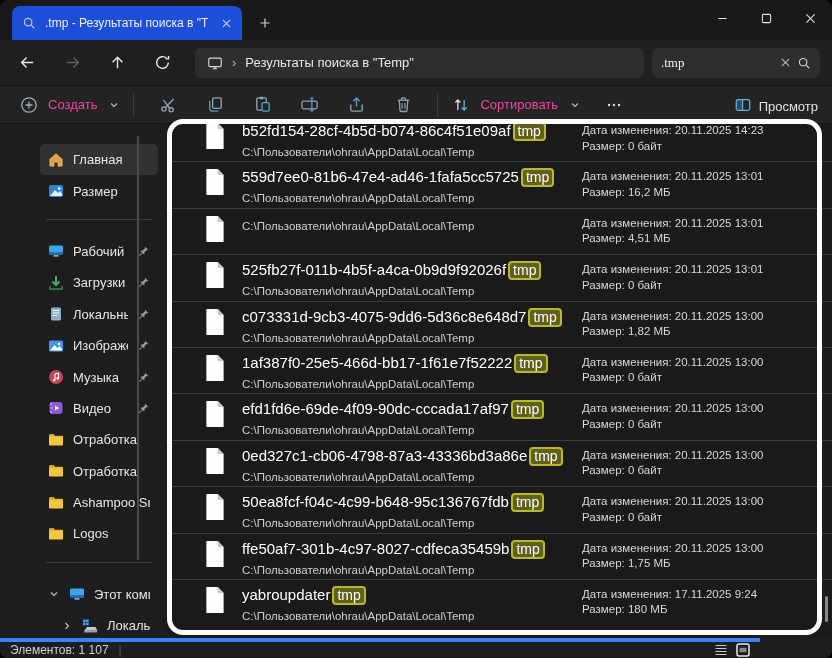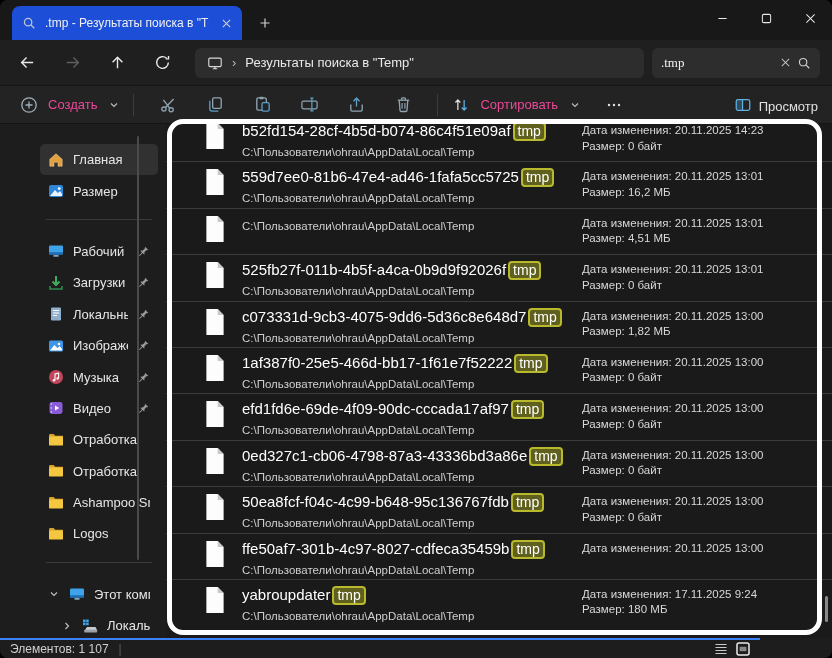--- a/index.html
+++ b/index.html
@@ -49,21 +49,21 @@
   .file-icon svg{width:22px;height:28px;}
   .file-main{flex:1;min-width:0;}
   .file-name{font-size:15px;line-height:17px;color:#fff;white-space:nowrap;overflow:hidden;}
   .chip{display:inline-block;background:#60601e;border:2px solid #b9b92e;border-radius:4px;padding:0 3px;margin-left:2px;color:#fff;font-size:14px;line-height:15px;vertical-align:baseline;}
   .file-path{font-size:11.5px;line-height:14px;color:#cfcfcf;margin-top:4px;white-space:nowrap;overflow:hidden;}
   .file-meta{width:244px;flex:none;font-size:11.5px;line-height:15.5px;color:#d8d8d8;padding-top:1px;}
   
   .annotation{position:absolute;left:167px;top:119px;width:645px;height:506px;border:5px solid #ffffff;border-radius:16px;z-index:40;pointer-events:none;}
   .list-scrollbar{position:absolute;left:825px;top:596px;width:3px;height:26px;background:#8a8a8a;border-radius:2px;z-index:45;}
   
-  .statusbar{position:absolute;left:0;bottom:0;width:760px;height:20px;background:#1d1d1d;border-top:2px solid #3b82f6;display:flex;align-items:center;font-size:12px;color:#cfcfcf;padding:0 10px;box-sizing:border-box;z-index:50;}
+  .statusbar{position:absolute;left:0;bottom:0;width:760px;height:20px;background:#1d1d1d;border-top:4px solid #3b82f6;display:flex;align-items:center;font-size:12px;color:#cfcfcf;padding:0 10px;box-sizing:border-box;z-index:50;}
   .status-sep{color:#5a5a5a;margin-left:10px;}
   .status-icons{margin-left:auto;display:flex;gap:8px;align-items:center;}
   .icn{display:inline-flex;align-items:center;justify-content:center;}
   .icn svg{display:block;}
 </style>
 </head>
 <body>
 
 <div class="window">
 
@@ -589,20 +589,21 @@
               <path d="M2 1h10.5L18 6.5V25H2Z" fill="#fdfdfd"></path>
               <path d="M12.5 1 18 6.5h-5.5Z" fill="#c9c9c9"></path>
             </svg>
           </span>
           <div class="file-main">
             <div class="file-name"><span>ffe50af7-301b-4c97-8027-cdfeca35459b</span><span class="chip">tmp</span></div>
             <div class="file-path">C:\Пользователи\ohrau\AppData\Local\Temp</div>
           </div>
           <div class="file-meta">
             <div>Дата изменения: 20.11.2025 13:00</div>
+            <div>Размер: 1,75 МБ</div>
           </div>
         </div>
         <div class="file-row">
           <span class="file-icon icn">
             <svg viewBox="0 0 20 26">
               <path d="M2 1h10.5L18 6.5V25H2Z" fill="#fdfdfd"></path>
               <path d="M12.5 1 18 6.5h-5.5Z" fill="#c9c9c9"></path>
             </svg>
           </span>
           <div class="file-main">

